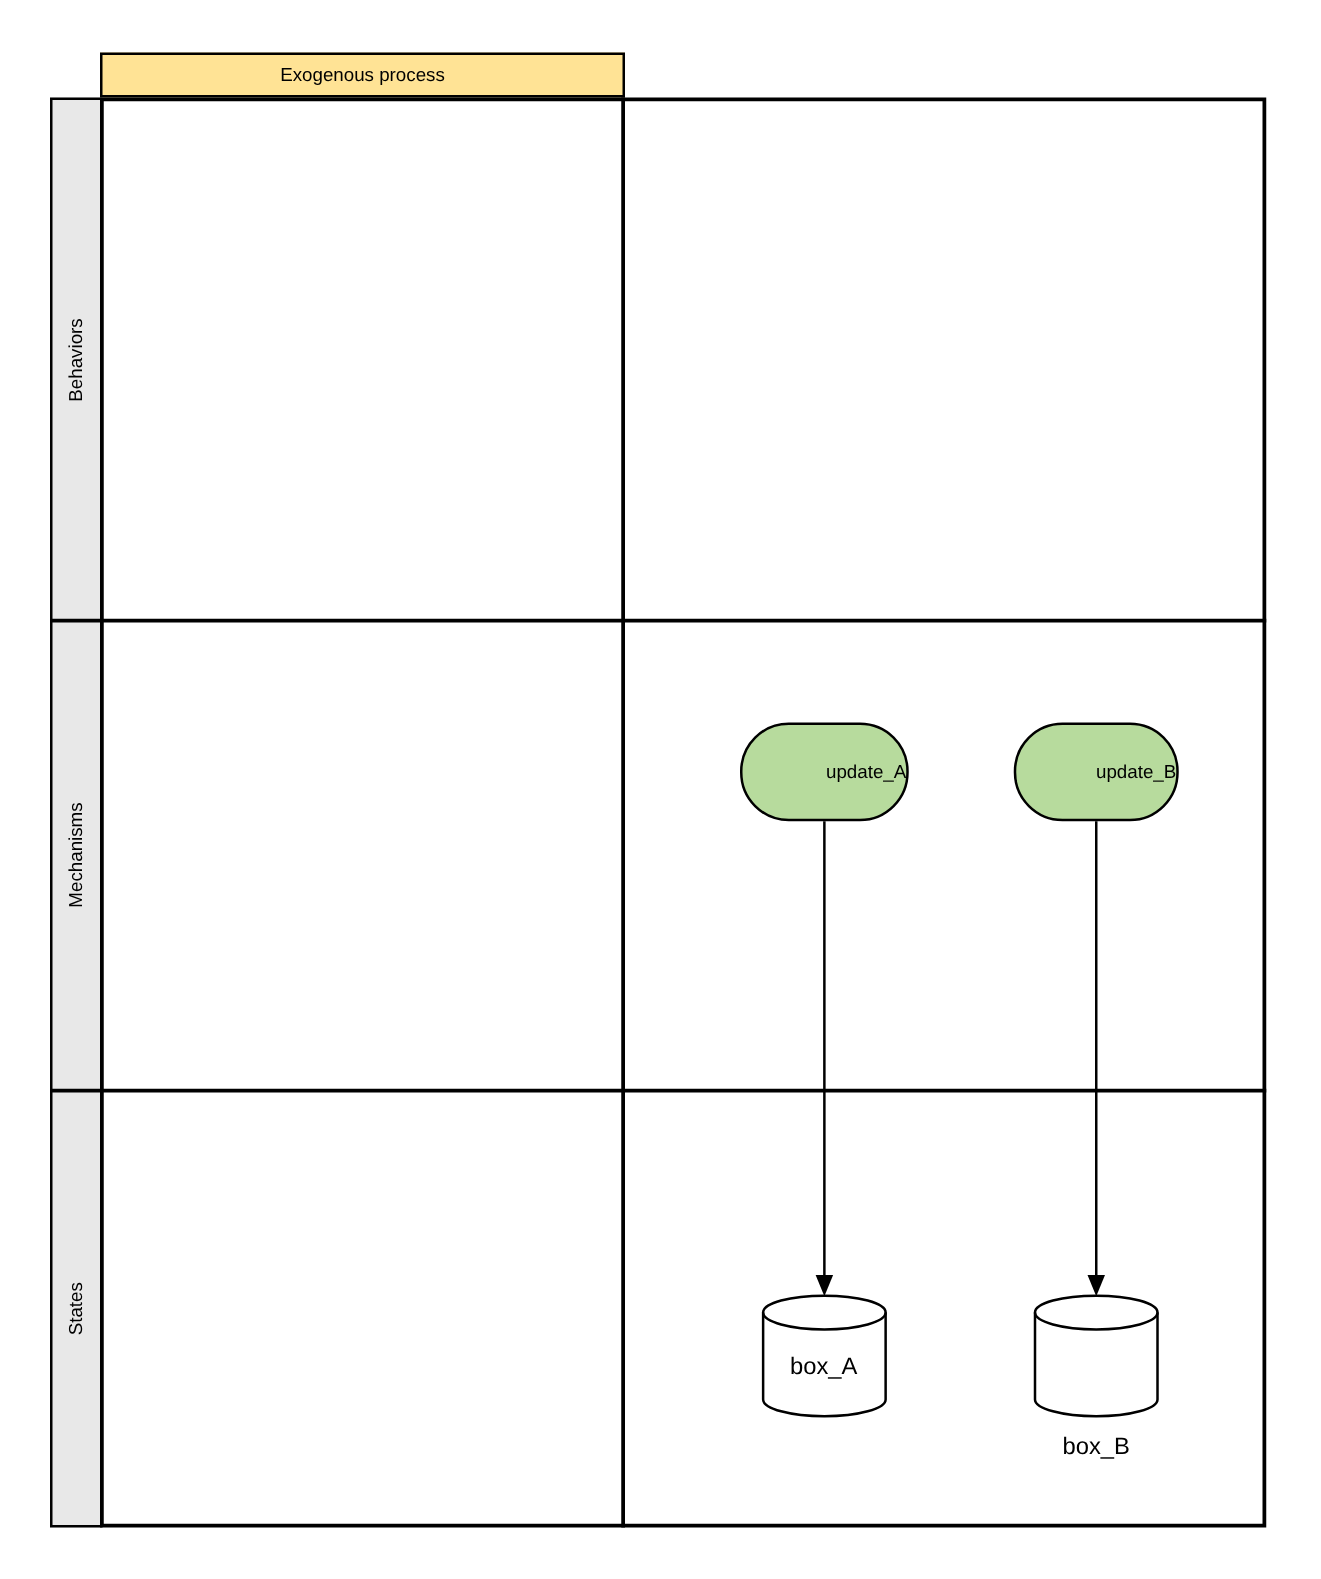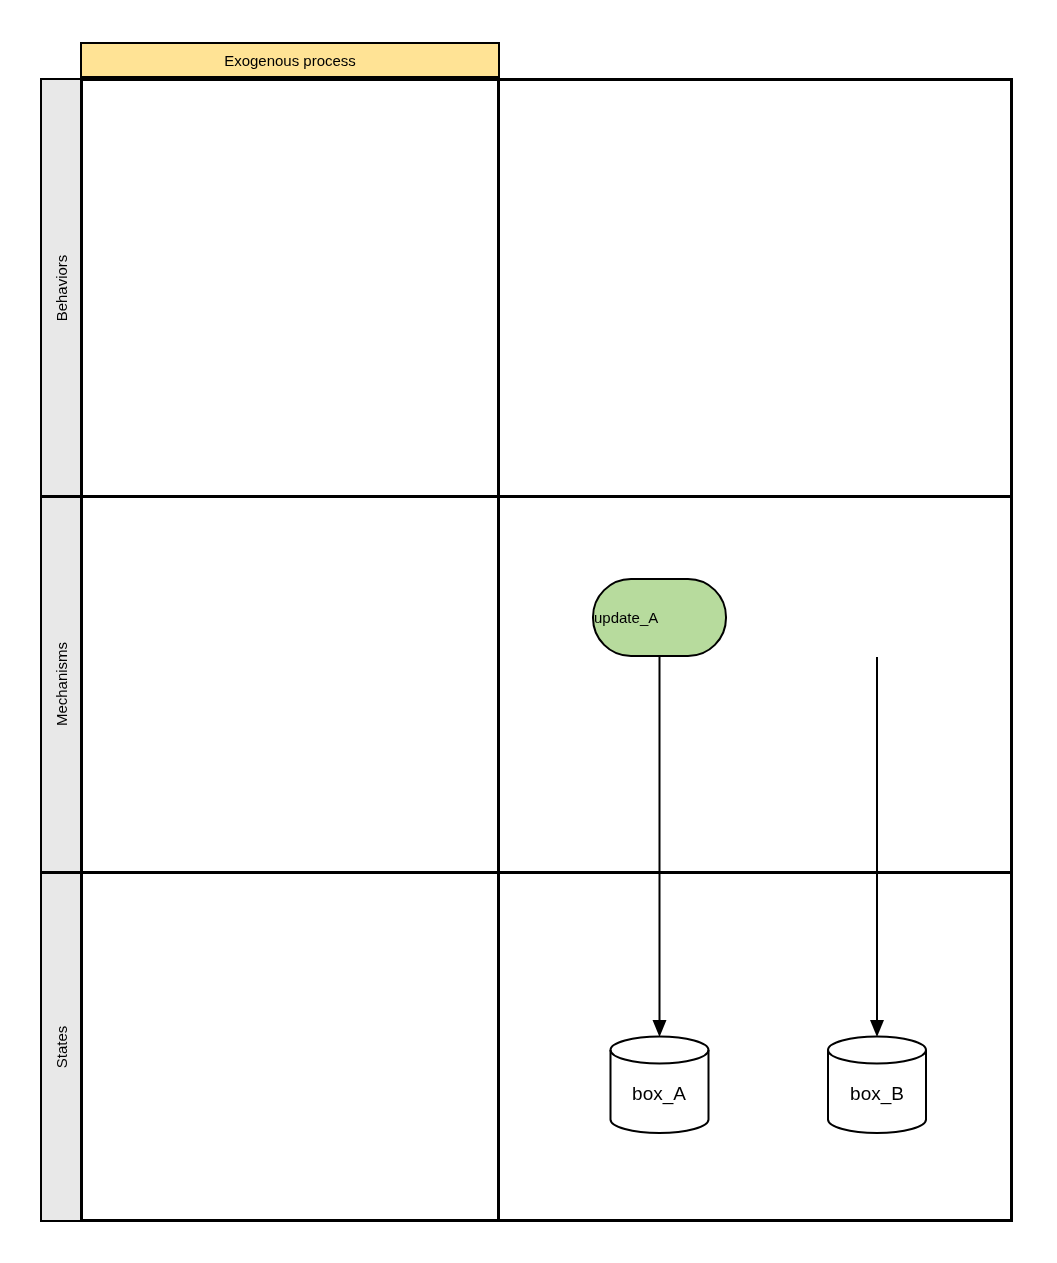--- a/index.html
+++ b/index.html
@@ -57,21 +57,21 @@
   }
   .line { background: #000000; }
   .vline-cols { left: 497px; top: 78px; width: 3px; height: 1144px; }
   .hline-row1 { left: 40px; top: 495px; width: 973px; height: 3px; }
   .hline-row2 { left: 40px; top: 871px; width: 973px; height: 3px; }
 
   
   .process-node {
     display: flex;
     align-items: center;
-    justify-content: flex-start;
+    justify-content: flex-end;
     background: #b7db9d;
     border: 2px solid #000000;
     border-radius: 39px;
     font-size: 15px;
   }
   .node-update-a { left: 592px; top: 578px; width: 135px; height: 79px; }
   .node-update-b { left: 811px; top: 578px; width: 132px; height: 79px; }
 
   
   .overlay {
@@ -83,21 +83,21 @@
   }
   .overlay .shape { pointer-events: auto; }
 
   .cyl-label {
     position: absolute;
     transform: translate(-50%, -50%);
     font-size: 19px;
     white-space: nowrap;
   }
   .lbl-box-a { left: 659px; top: 1094px; }
-  .lbl-box-b { left: 877px; top: 1094px; }
+  .lbl-box-b { left: 877px; top: 1158px; }
 </style>
 </head>
 <body>
 
 <div class="canvas">
 
   <div class="abs hdr-cell hdr-exogenous">
     <span>Exogenous process</span>
   </div>
 
@@ -106,20 +106,23 @@
   <div class="row-label mechanisms">Mechanisms</div>
   <div class="row-label states">States</div>
 
   <div class="abs grid-frame"></div>
   <div class="abs line vline-cols"></div>
   <div class="abs line hline-row1"></div>
   <div class="abs line hline-row2"></div>
 
   <div class="abs process-node node-update-a">
     <span>update_A</span>
+  </div>
+  <div class="abs process-node node-update-b">
+    <span>update_B</span>
   </div>
 
   <svg class="overlay" viewBox="0 0 1057 1263" xmlns="http://www.w3.org/2000/svg">
 
     <g>
       <line x1="659.5" y1="657" x2="659.5" y2="1021" stroke="#000000" stroke-width="2"></line>
       <polygon points="652.5,1020 666.5,1020 659.5,1037" fill="#000000"></polygon>
     </g>
 
     <g>

